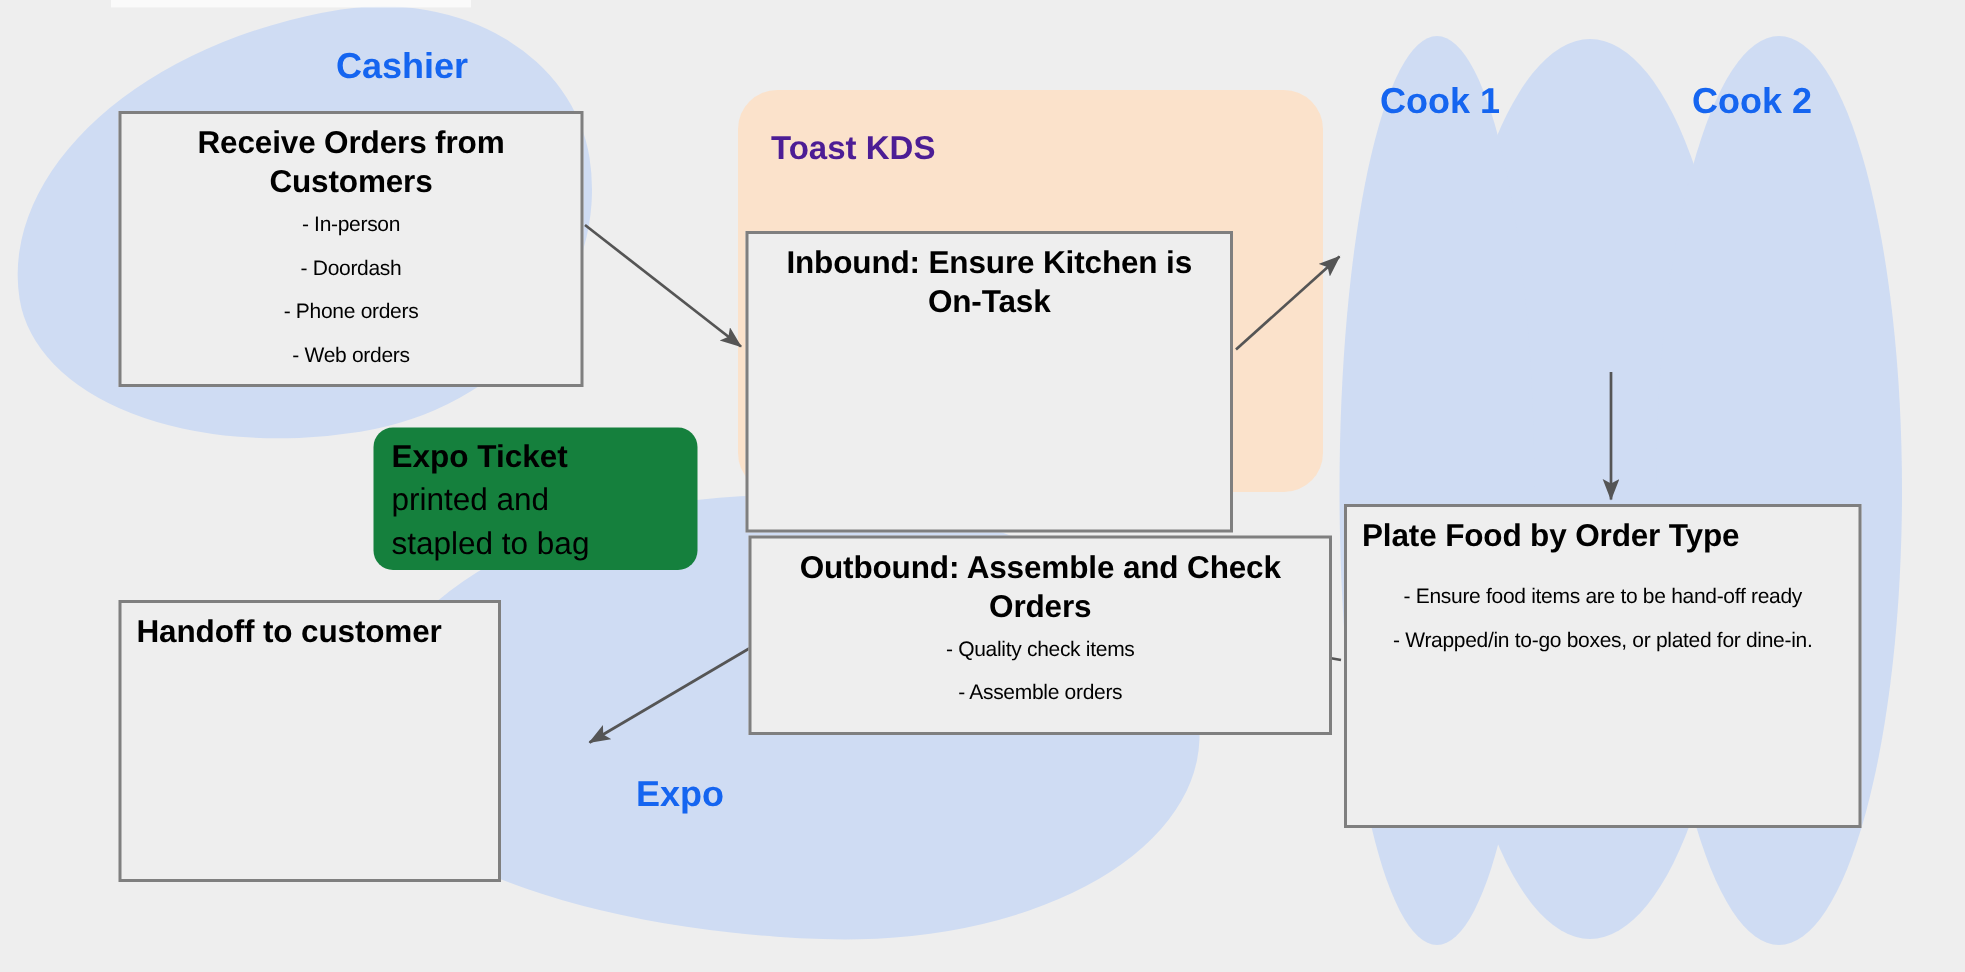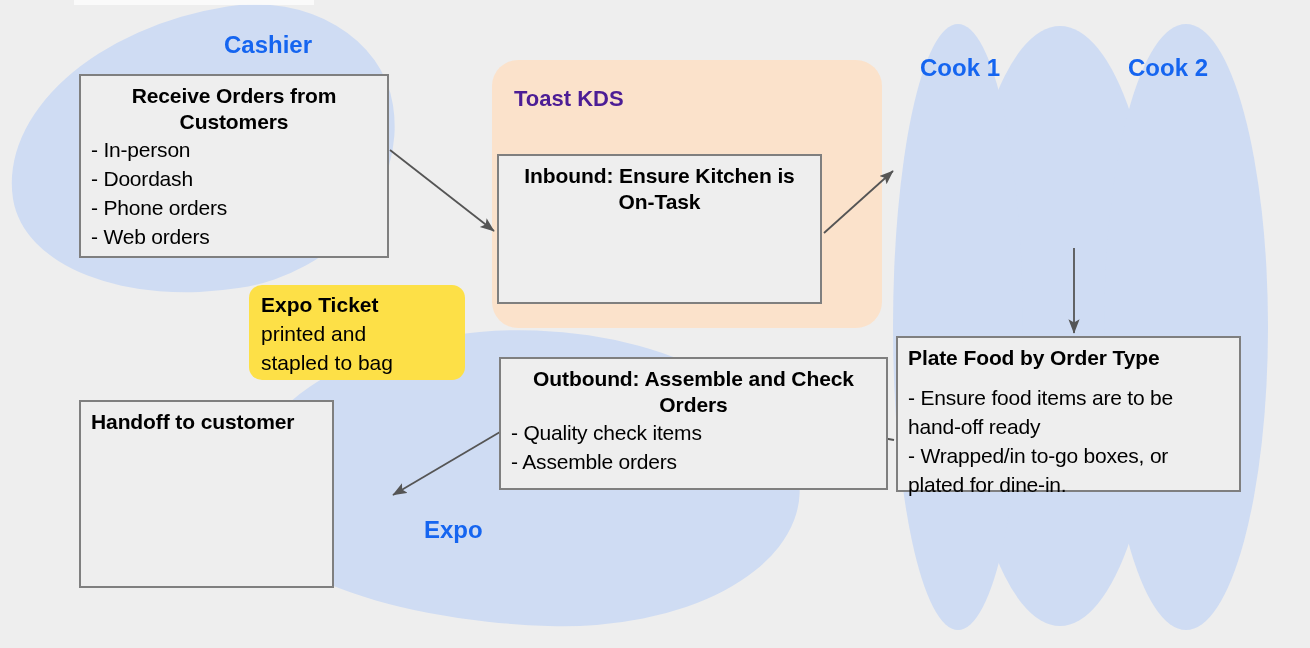--- a/index.html
+++ b/index.html
@@ -98,46 +98,46 @@
     font-weight: bold;
     font-size: 21px;
     line-height: 26px;
     text-align: center;
     letter-spacing: -0.1px;
   }
   .node .title.left {
     text-align: left;
   }
   .node .body {
-    font-size: 21px;
+    font-size: 14px;
     line-height: 29px;
-    text-align: left;
+    text-align: center;
     white-space: pre-line;
     letter-spacing: -0.2px;
   }
   .node .body.gap {
     margin-top: 12px;
   }
 
   #node-receive  { left: 79px;  top: 74px;  width: 310px; height: 184px; }
-  #node-inbound  { left: 497px; top: 154px; width: 325px; height: 150px; }
+  #node-inbound  { left: 497px; top: 154px; width: 325px; height: 201px; }
   #node-makefood { left: 896px; top: 90px;  width: 345px; height: 156px; }
-  #node-plate    { left: 896px; top: 336px; width: 345px; height: 156px; }
+  #node-plate    { left: 896px; top: 336px; width: 345px; height: 216px; }
   #node-outbound { left: 499px; top: 357px; width: 389px; height: 133px; }
   #node-handoff  { left: 79px;  top: 400px; width: 255px; height: 188px; }
 
   
   #note-expo-ticket {
     position: absolute;
     left: 249px;
     top: 285px;
     width: 216px;
     height: 95px;
     box-sizing: border-box;
-    background: #fde047;
+    background: #15803d;
     border-radius: 13px;
     padding: 6px 12px;
   }
   #note-expo-ticket .title {
     font-weight: bold;
     font-size: 21px;
     line-height: 28px;
   }
   #note-expo-ticket .body {
     font-size: 21px;

